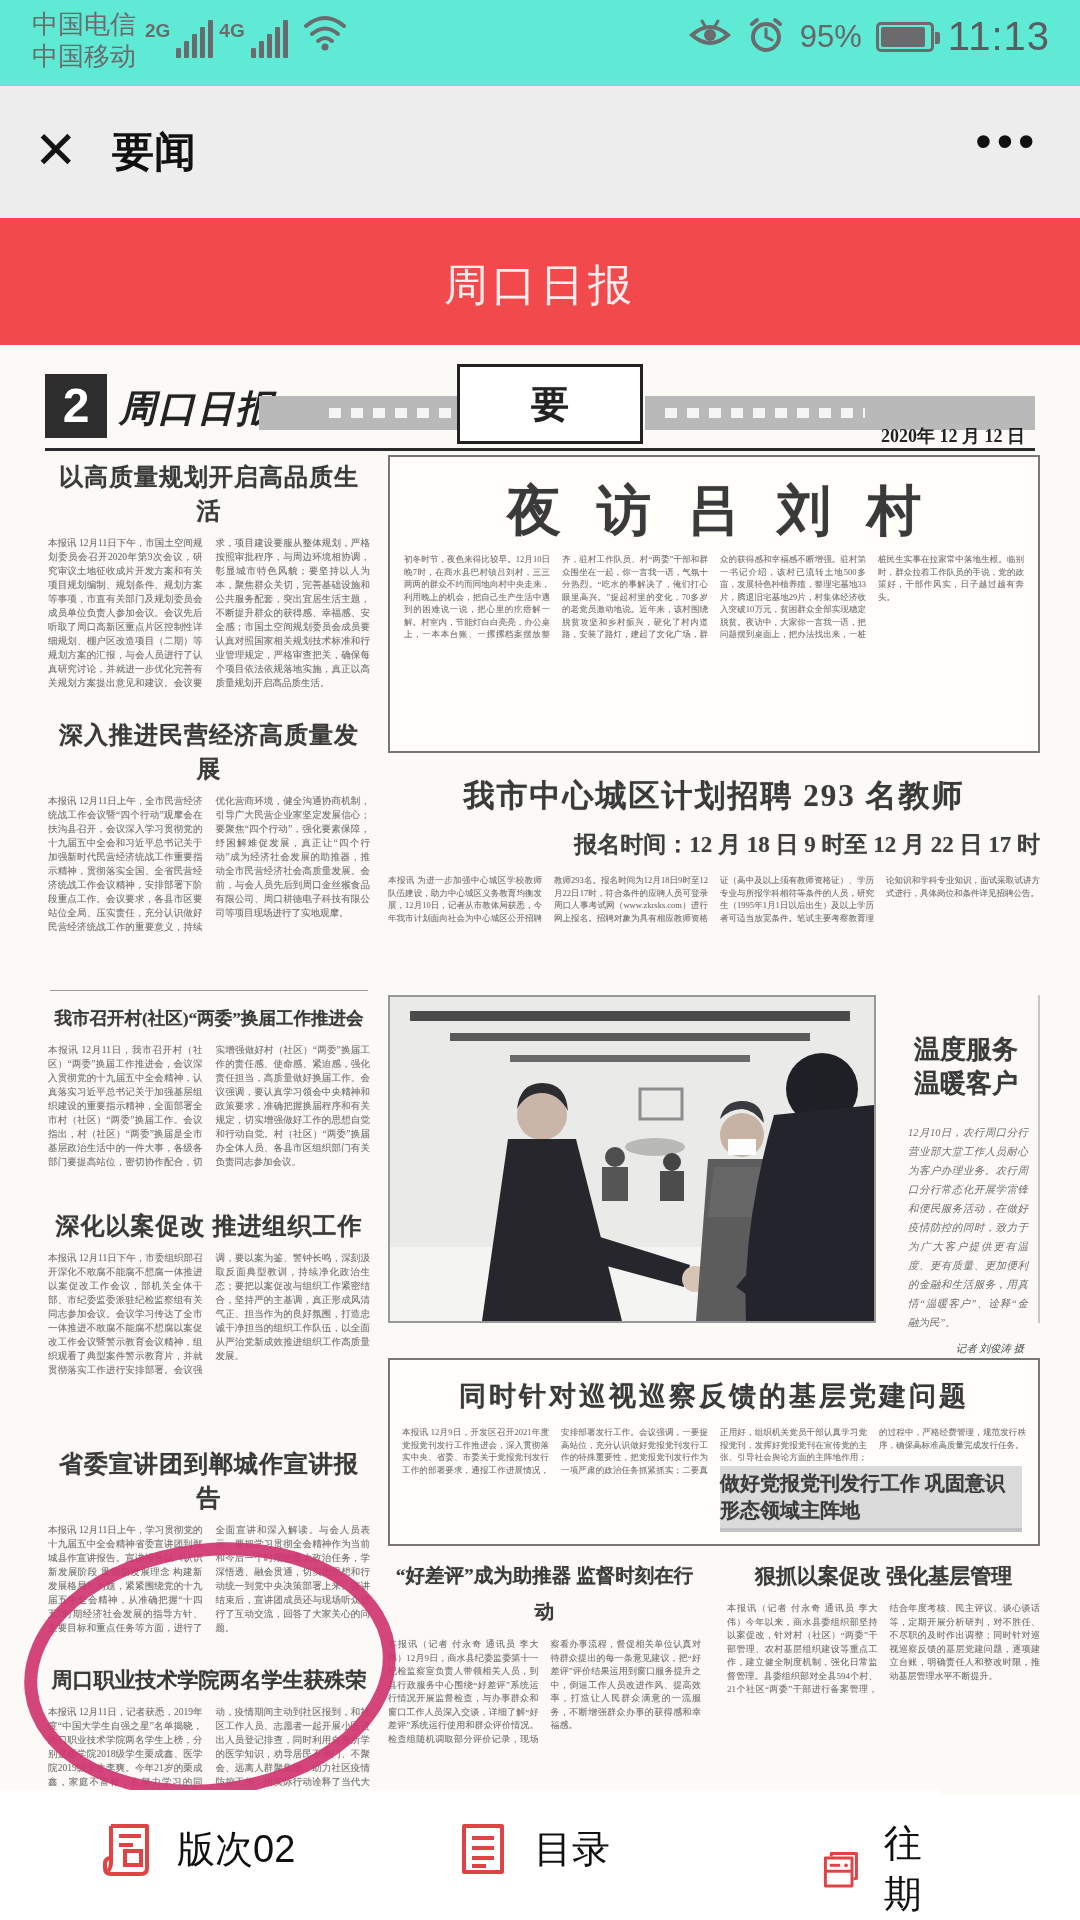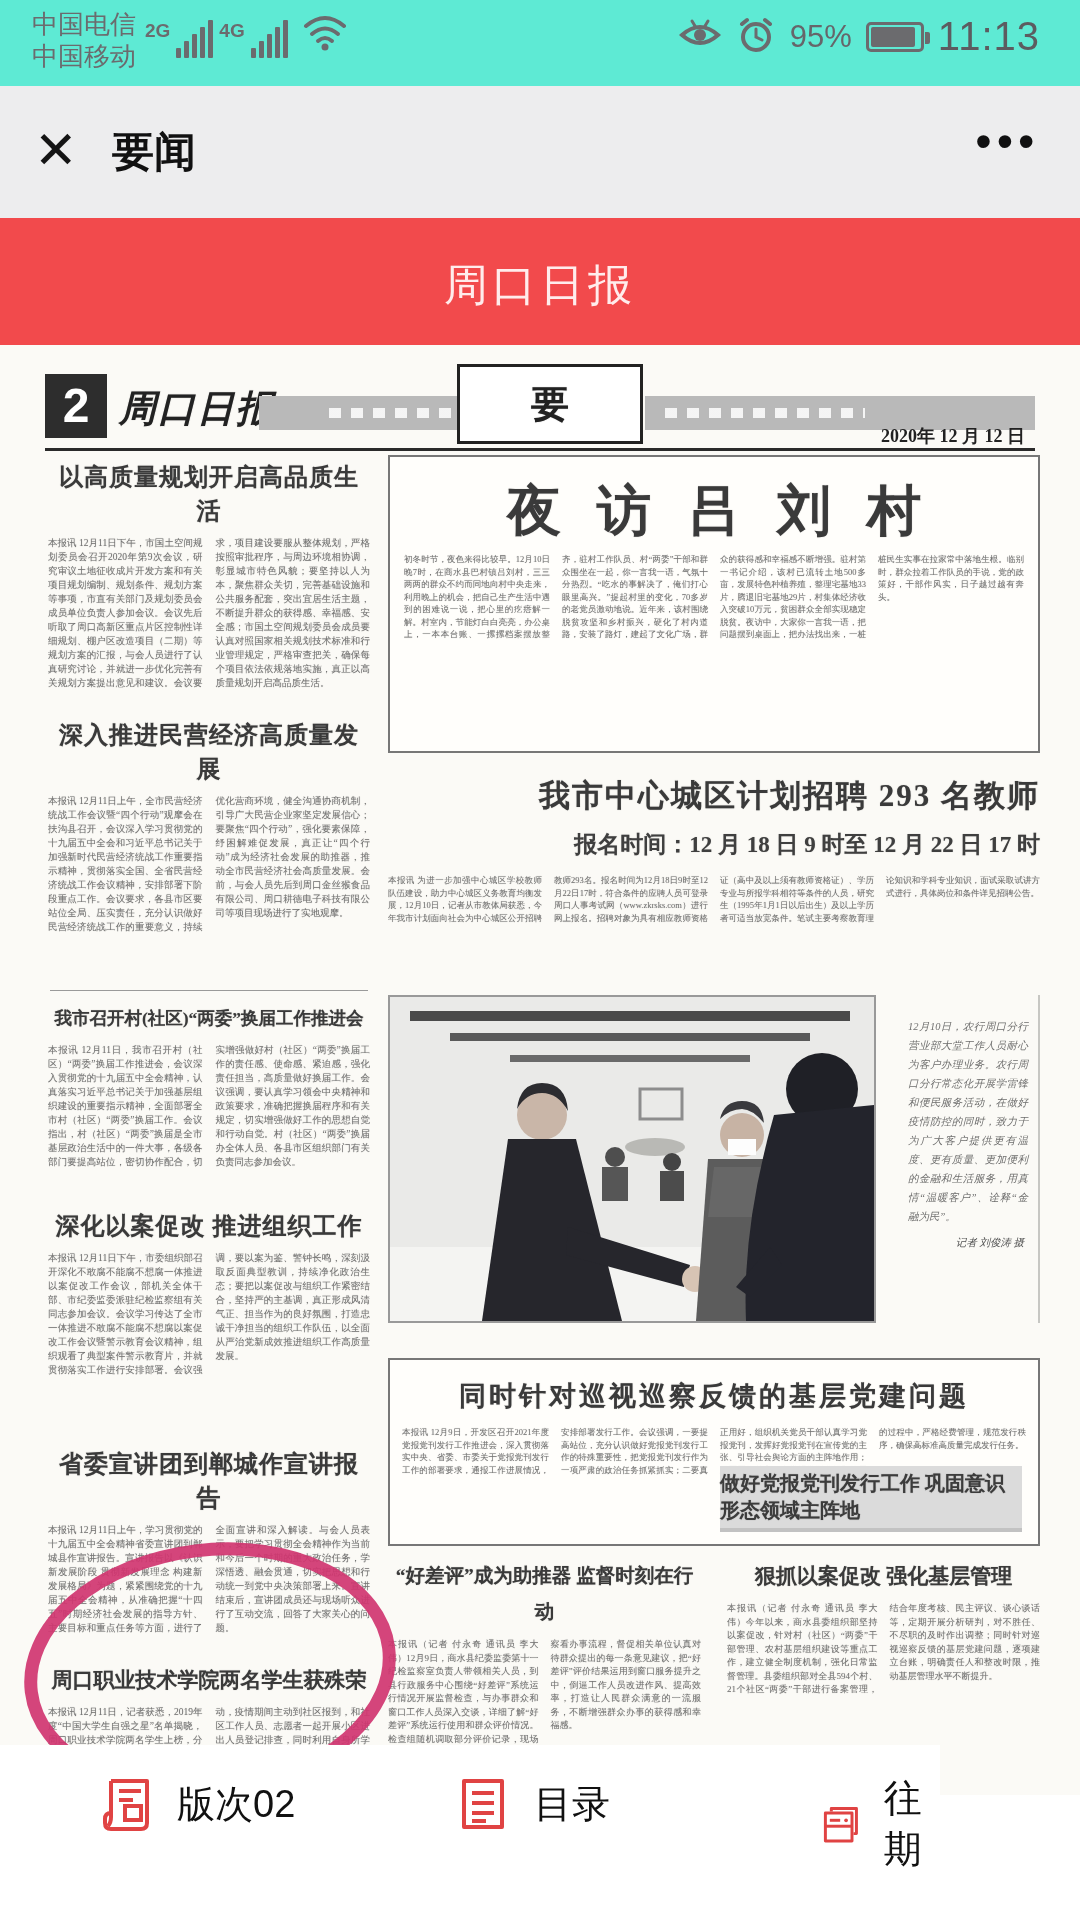--- a/index.html
+++ b/index.html
@@ -11,21 +11,21 @@
 
   
   .status-bar { position:absolute; left:0; top:0; width:1080px; height:86px;
     background:#5eead4; color:#66666a; }
   .carriers { position:absolute; left:32px; top:8px; font-size:26px; line-height:32px; color:#6b6b6e; }
   .net-cluster { position:absolute; left:145px; top:14px; display:flex; align-items:flex-end; gap:6px; }
   .net-label { font-size:19px; font-weight:bold; color:#6b6b6e; transform:translateY(-16px); }
   .sig { display:flex; align-items:flex-end; gap:3px; height:40px; }
   .sig i { display:block; width:5px; background:#6b6b6e; border-radius:1px; }
   .wifi { margin-left:8px; transform:translateY(-2px); }
-  .right-cluster { position:absolute; right:40px; top:14px; display:flex; align-items:center; gap:14px; }
+  .right-cluster { position:absolute; right:30px; top:14px; display:flex; align-items:center; gap:14px; }
   .pct { font-size:31px; color:#66666a; }
   .battery { position:relative; width:58px; height:30px; border:3px solid #6b6b6e; border-radius:5px; }
   .battery .fill { position:absolute; left:2px; top:2px; bottom:2px; width:44px; background:#6b6b6e; border-radius:2px; }
   .battery .tip { position:absolute; right:-9px; top:7px; width:5px; height:12px; background:#6b6b6e; border-radius:0 2px 2px 0; }
   .clock-time { font-size:40px; color:#5c5c60; letter-spacing:1px; }
 
   
   .nav-bar { position:absolute; left:0; top:86px; width:1080px; height:132px; background:#ededee; }
   .nav-close { position:absolute; left:34px; top:34px; font-size:52px; font-weight:300; color:#141414; line-height:60px; }
   .nav-title { position:absolute; left:112px; top:38px; font-size:42px; font-weight:bold; color:#111; }
@@ -74,21 +74,21 @@
   
   .main-box { position:absolute; left:388px; top:110px; width:652px; height:298px;
     border:2px solid #777; background:#fffefb; }
   .main-headline { margin-top:24px; text-align:center; font-size:54px; letter-spacing:36px; text-indent:36px;
     line-height:60px; }
   .main-byline { text-align:center; font-size:14px; color:#444; margin-top:14px; font-weight:bold; }
   .main-body { margin:12px 14px 0; font-size:8.5px; line-height:12.5px; column-count:4; column-gap:12px; height:160px; }
 
   
   .recruit { position:absolute; left:388px; top:430px; width:652px; }
-  .recruit-headline { text-align:right; font-size:31px; letter-spacing:2px; }
+  .recruit-headline { text-align:center; font-size:31px; letter-spacing:2px; }
   .recruit-sub { text-align:right; font-size:23px; color:#3f3f3f; margin-top:12px;
     font-family:"Liberation Serif",serif; font-weight:bold; text-shadow:0 0 1px rgba(60,60,60,.35); }
   .recruit-body { margin-top:14px; font-size:8.5px; line-height:12.5px; column-count:4; column-gap:12px; height:100px; }
 
   
   .photo-row { position:absolute; left:388px; top:650px; width:652px; height:330px; }
   .photo-frame { position:absolute; left:0; top:0; width:488px; height:328px; border:2px solid #999; background:#e9e9e7; }
   .photo-caption { position:absolute; left:506px; top:0; width:146px; height:328px; border-right:2px solid #c7c7c3; }
   .cap-title { font-size:26px; line-height:34px; text-align:center; margin-top:38px; }
   .cap-body { margin:22px 10px 0 14px; font-size:10.5px; line-height:19px; font-style:italic; text-align:justify;
@@ -107,21 +107,21 @@
   
   .bottom-row { position:absolute; left:388px; top:1213px; width:652px; display:flex; gap:26px; }
   .half { width:313px; }
   .half-headline { font-size:19.5px; line-height:36px; text-align:center; letter-spacing:0; }
   .half-body { margin-top:8px; font-size:9px; line-height:13.5px; column-count:2; column-gap:12px; height:195px; }
 
   
   .annotation { position:absolute; left:8px; top:1525px; width:404px; height:296px; pointer-events:none; }
 
   
-  .toolbar { position:absolute; left:0; top:1745px; width:940px; height:125px; background:#ffffff; }
+  .toolbar { position:absolute; left:0; top:1790px; width:940px; height:125px; background:#ffffff; }
   .tb-item { position:absolute; top:28px; display:flex; align-items:center; gap:20px; }
   .tb-item svg { display:block; }
   .tb-label { font-size:38px; color:#111; font-weight:500; }
 </style>
 </head>
 <body>
 
 <div class="screen">
 
   <div class="status-bar">
@@ -267,20 +267,24 @@
           <rect x="338" y="142" width="28" height="16" fill="#fdfdfd"></rect>
           <path d="M330 122 Q334 104 352 104 Q372 104 374 126 Q362 112 352 112 Q340 112 330 122 Z" fill="#3a3a3e"></path>
           <path d="M318 162 L388 162 L404 324 L306 324 Z" fill="#5c5c5c"></path>
           <path d="M324 170 L398 170 L402 220 L318 220 Z" fill="#6e6e6e" opacity=".6"></path>
           <circle cx="432" cy="92" r="36" fill="#1f2026"></circle>
           <path d="M384 118 L484 108 L484 324 L356 324 Q352 230 384 118 Z" fill="#23242c"></path>
           <path d="M380 250 L346 290 L360 300 L392 268 Z" fill="#23242c"></path>
         </svg>
       </div>
       <div class="photo-caption">
+        <div class="np-headline cap-title">
+          <div>温度服务</div>
+          <div>温暖客户</div>
+        </div>
         <div class="cap-body">12月10日，农行周口分行营业部大堂工作人员耐心为客户办理业务。农行周口分行常态化开展学雷锋和便民服务活动，在做好疫情防控的同时，致力于为广大客户提供更有温度、更有质量、更加便利的金融和生活服务，用真情“温暖客户”、诠释“金融为民”。</div>
         <div class="cap-credit">记者 刘俊涛 摄</div>
       </div>
     </div>
 
     <div class="fawu-box">
       <div class="np-headline fawu-headline">同时针对巡视巡察反馈的基层党建问题</div>
       <div class="np-body fawu-body">本报讯 12月9日，开发区召开2021年度党报党刊发行工作推进会，深入贯彻落实中央、省委、市委关于党报党刊发行工作的部署要求，通报工作进展情况，安排部署发行工作。会议强调，一要提高站位，充分认识做好党报党刊发行工作的特殊重要性，把党报党刊发行作为一项严肃的政治任务抓紧抓实；二要真正用好，组织机关党员干部认真学习党报党刊，发挥好党报党刊在宣传党的主张、引导社会舆论方面的主阵地作用；三要严格落实，在党报党刊发行和使用的过程中，严格经费管理，规范发行秩序，确保高标准高质量完成发行任务。</div>
       <div class="slogan-bar">
         <span class="slogan-text">做好党报党刊发行工作 巩固意识形态领域主阵地</span>

